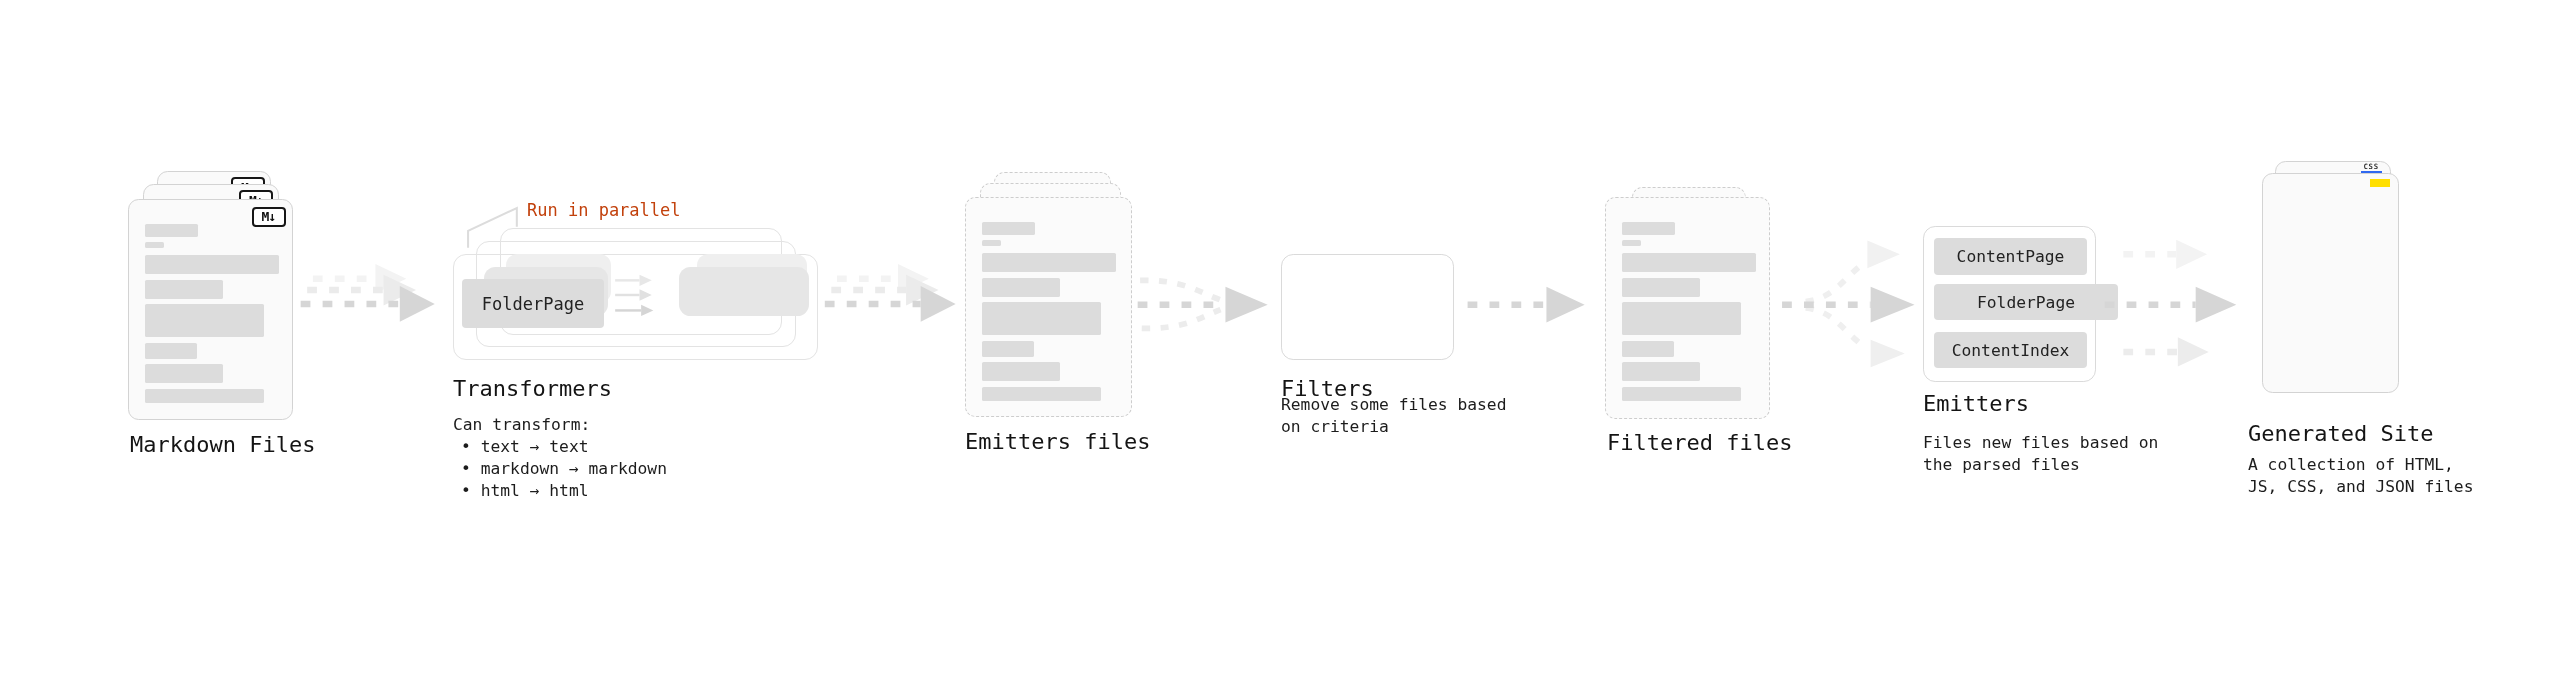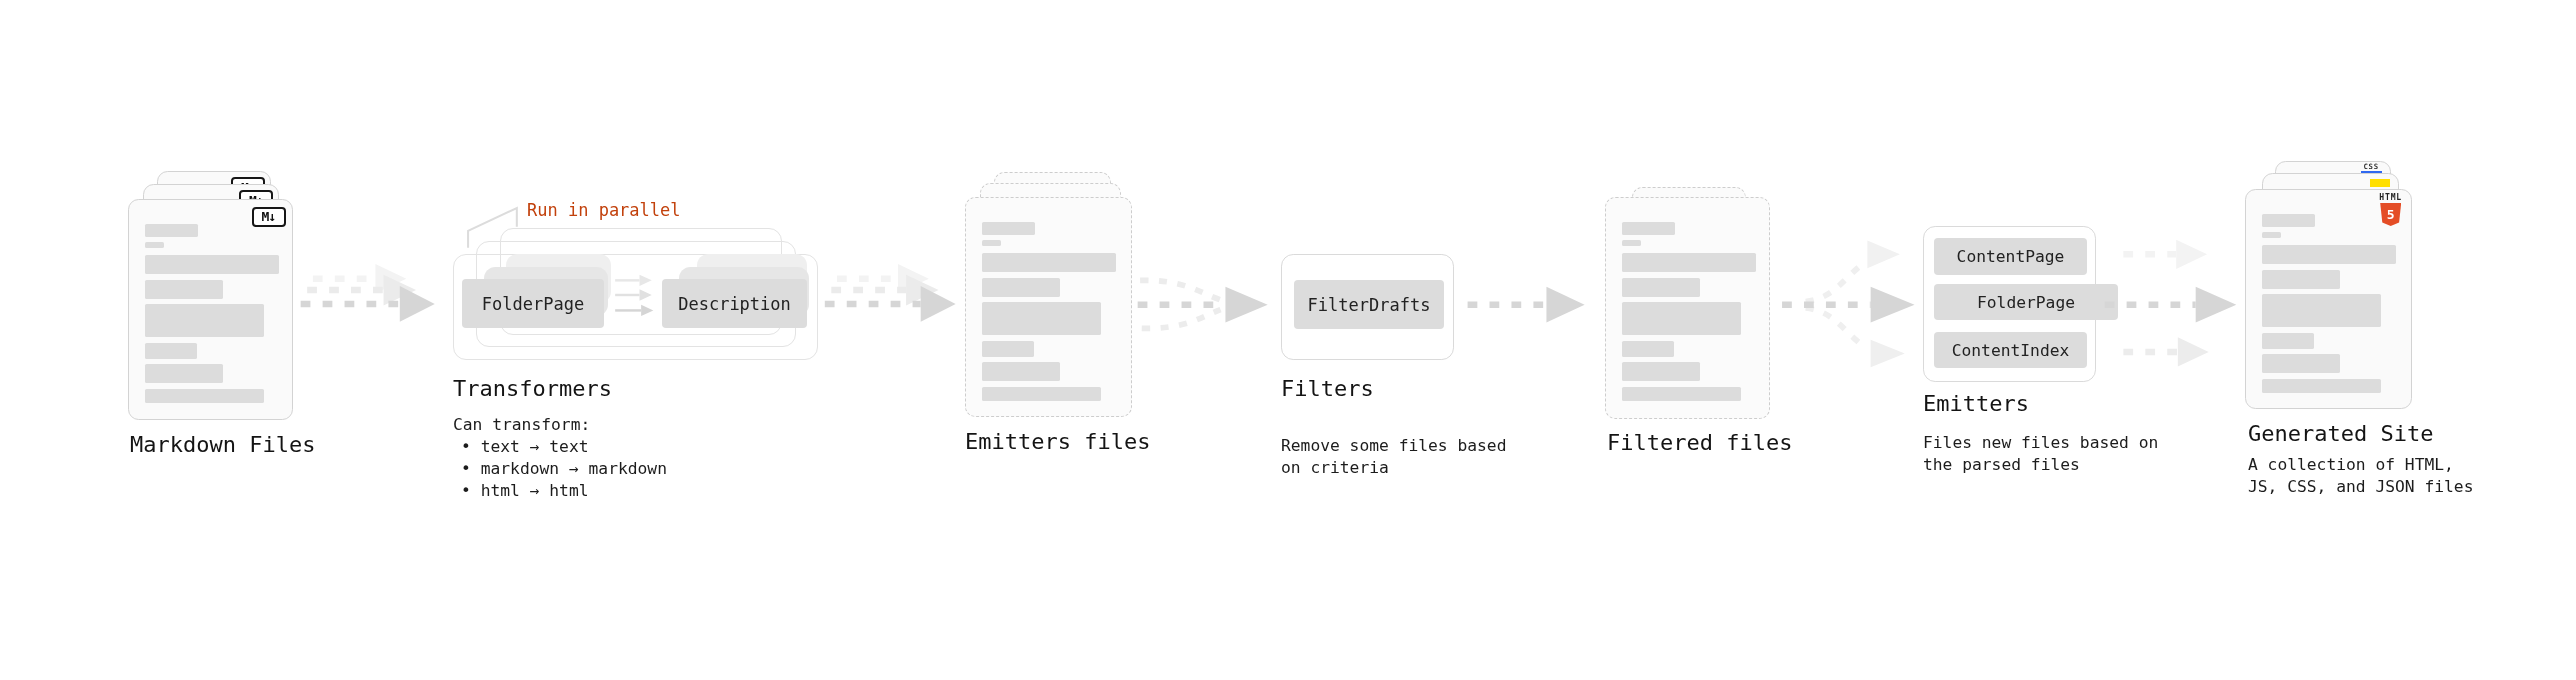--- a/index.html
+++ b/index.html
@@ -131,21 +131,20 @@
   <div class="outline-box" style="left:476px;top:241px;width:320px;height:106px"></div>
   <div class="outline-box" style="left:453px;top:254px;width:365px;height:106px"></div>
   <div class="annotation" style="left:527px;top:200px">Run in parallel</div>
 
   <div class="ghost g2" style="left:506px;top:254px;width:105px;height:49px"></div>
   <div class="ghost g1" style="left:484px;top:267px;width:124px;height:49px"></div>
   <div class="chip" style="left:462px;top:279px;width:142px;height:49px">FolderPage</div>
 
   <div class="ghost g2" style="left:697px;top:254px;width:110px;height:49px"></div>
   <div class="ghost g1" style="left:679px;top:267px;width:130px;height:49px"></div>
-  <div class="chip" style="left:662px;top:279px;width:145px;height:49px">Description</div>
 
   <div class="stage-label" style="left:453px;top:376px">Transformers</div>
   <div class="desc" style="left:453px;top:414px">
     <div>Can transform:</div>
     <div class="indent">• text → text</div>
     <div class="indent">• markdown → markdown</div>
     <div class="indent">• html → html</div>
   </div>
 
   <div class="doc dashed" style="left:994px;top:172px;width:117px;height:220px"></div>
@@ -156,23 +155,22 @@
     <i class="bar" style="left:16.3px;top:55px;width:134px;height:18.7px"></i>
     <i class="bar" style="left:16.3px;top:80px;width:78px;height:18.7px"></i>
     <i class="bar" style="left:16.3px;top:104px;width:119px;height:33px"></i>
     <i class="bar" style="left:16.3px;top:143px;width:52px;height:16.3px"></i>
     <i class="bar" style="left:16.3px;top:164px;width:78px;height:18.7px"></i>
     <i class="bar" style="left:16.3px;top:189px;width:119px;height:14px"></i>
   </div>
   <div class="stage-label" style="left:965px;top:429px">Emitters files</div>
 
   <div class="panel" style="left:1281px;top:254px;width:173px;height:106px"></div>
-  <div class="chip" style="left:1294px;top:280px;width:150px;height:49px">FilterDrafts</div>
   <div class="stage-label" style="left:1281px;top:376px">Filters</div>
-  <div class="desc" style="left:1281px;top:435px">
+  <div class="desc" style="left:1281px;top:394px">
     <div>Remove some files based</div>
     <div>on criteria</div>
   </div>
 
   <div class="doc dashed" style="left:1632px;top:187px;width:114px;height:220px"></div>
   <div class="doc dashed" style="left:1605px;top:197px;width:165px;height:222px">
     <i class="bar" style="left:16.3px;top:24.4px;width:53px;height:13px"></i>
     <i class="bar" style="left:16.3px;top:42px;width:18.7px;height:5.7px"></i>
     <i class="bar" style="left:16.3px;top:55px;width:134px;height:18.7px"></i>
     <i class="bar" style="left:16.3px;top:80px;width:78px;height:18.7px"></i>
@@ -195,36 +193,20 @@
 
   <div class="doc" style="left:2275px;top:161px;width:116px;height:220px">
     <div class="css-badge">
       <div class="css-word">CSS</div>
       <div class="css-bar"></div>
     </div>
   </div>
   <div class="doc" style="left:2262px;top:173px;width:137px;height:220px">
     <div class="js-badge"></div>
   </div>
-  <div class="doc" style="left:2245px;top:189px;width:167px;height:220px">
-    <div class="html5-badge">
-      <div class="html5-word">HTML</div>
-      <div class="html5-shield">
-        <span>5</span>
-      </div>
-    </div>
-    <i class="bar" style="left:16.3px;top:24.4px;width:53px;height:13px"></i>
-    <i class="bar" style="left:16.3px;top:42px;width:18.7px;height:5.7px"></i>
-    <i class="bar" style="left:16.3px;top:55px;width:134px;height:18.7px"></i>
-    <i class="bar" style="left:16.3px;top:80px;width:78px;height:18.7px"></i>
-    <i class="bar" style="left:16.3px;top:104px;width:119px;height:33px"></i>
-    <i class="bar" style="left:16.3px;top:143px;width:52px;height:16.3px"></i>
-    <i class="bar" style="left:16.3px;top:164px;width:78px;height:18.7px"></i>
-    <i class="bar" style="left:16.3px;top:189px;width:119px;height:14px"></i>
-  </div>
   <div class="stage-label" style="left:2248px;top:421px">Generated Site</div>
   <div class="desc" style="left:2248px;top:454px">
     <div>A collection of HTML,</div>
     <div>JS, CSS, and JSON files</div>
   </div>
 
 </div>
 
 
 </body></html>

